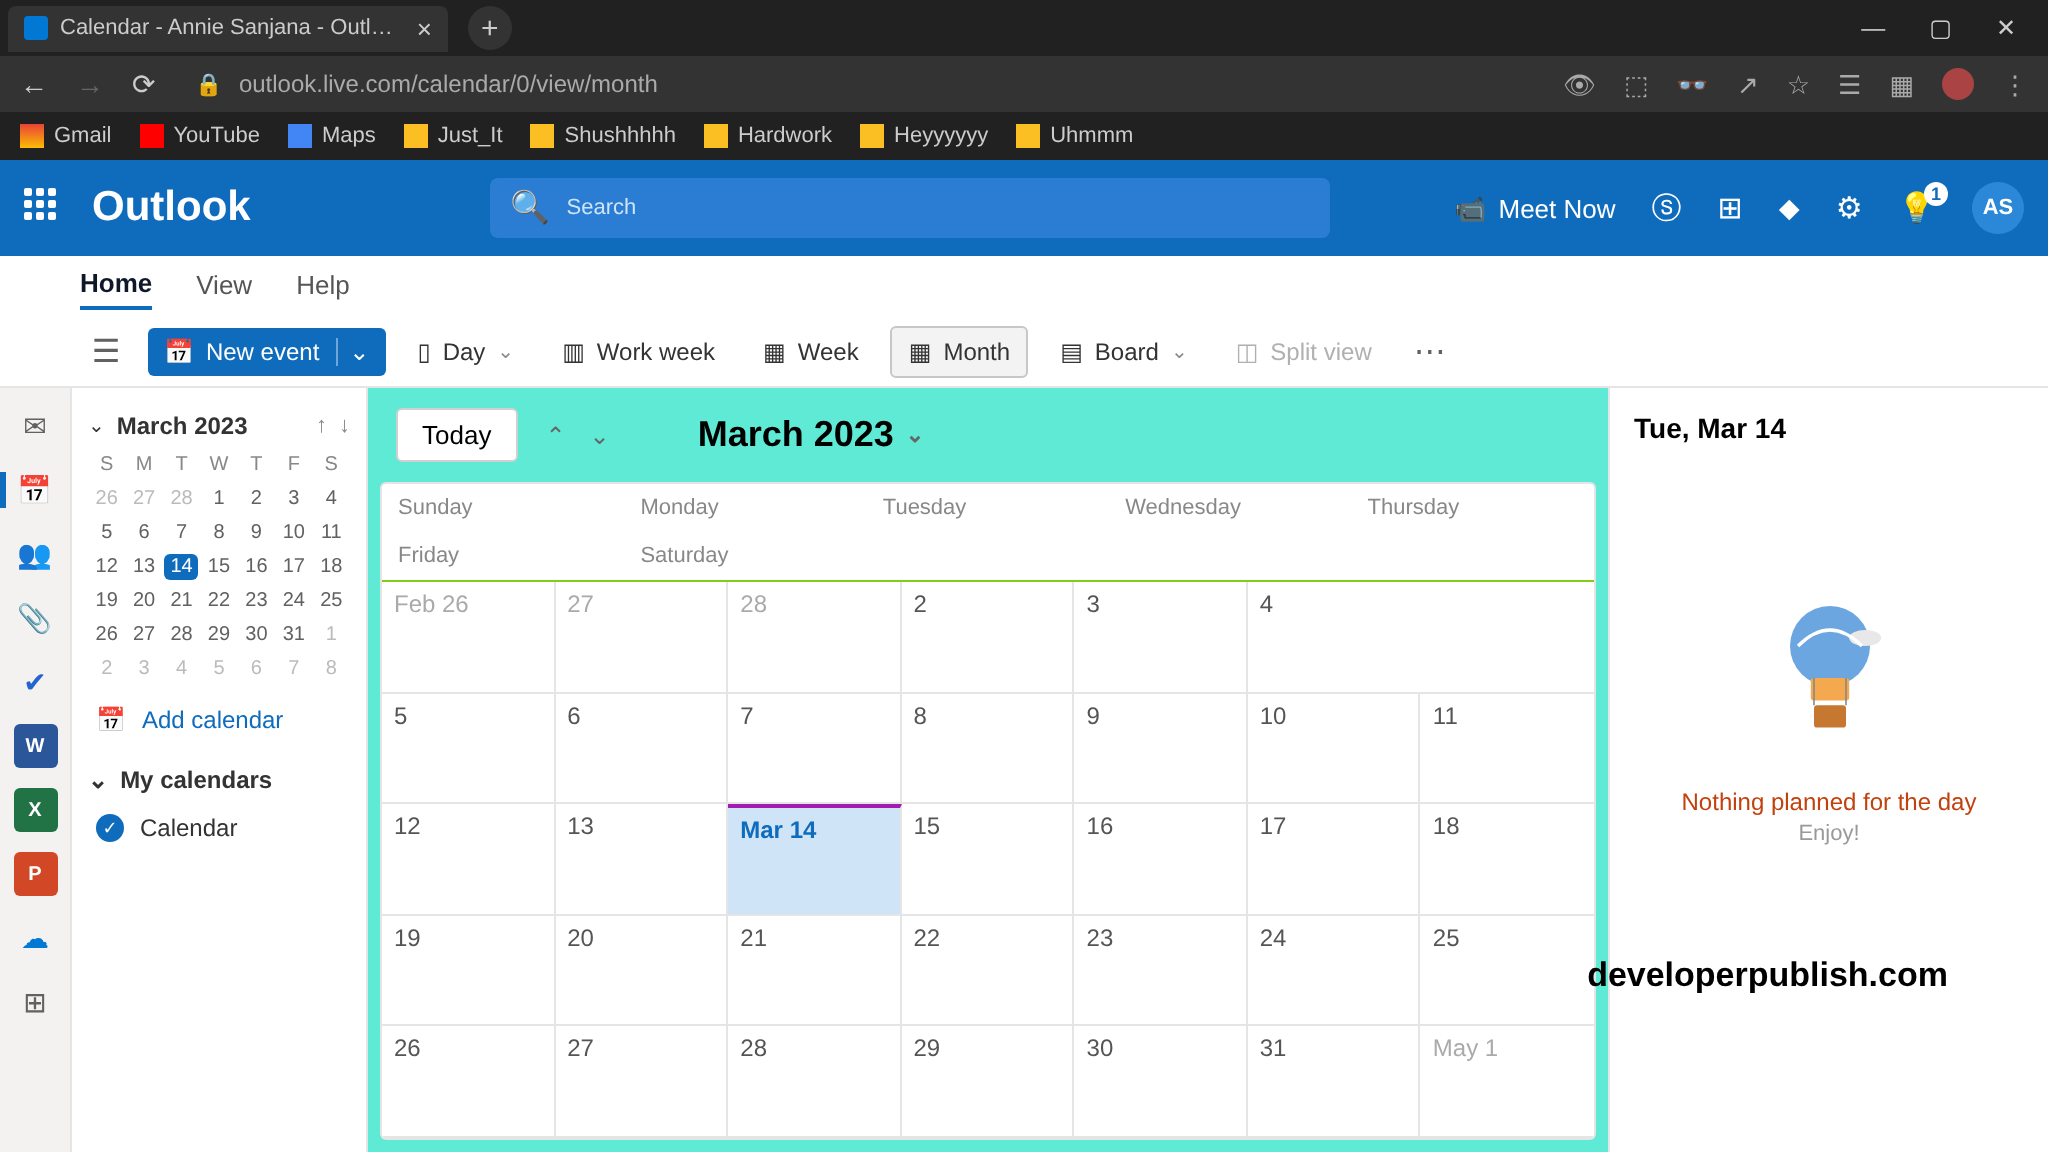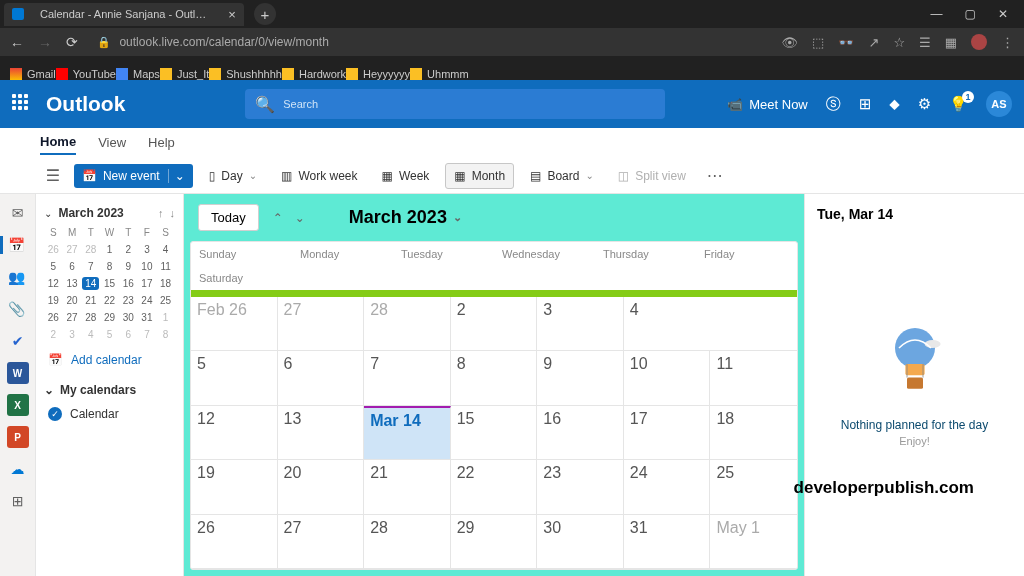--- a/index.html
+++ b/index.html
@@ -1,33 +1,33 @@
 <!DOCTYPE html>
 <html><head>
 <meta charset="utf-8">
 <style>
 *{margin:0;padding:0;box-sizing:border-box;font-family:"Segoe UI",Arial,sans-serif}
 body{width:1024px;height:576px;overflow:hidden;background:#fff}
 .titlebar{height:28px;background:#212121;display:flex;align-items:center;color:#ccc;font-size:11px}
-.tab{display:flex;align-items:center;background:#333;padding:4px 8px;margin-left:4px;border-radius:4px 4px 0 0;gap:16px}
+.tab{display:flex;align-items:center;background:#333;padding:4px 8px;margin-left:4px;border-radius:4px 4px 0 0;gap:6px}
 .tab-icon{width:12px;height:12px;background:#0078d4;border-radius:2px}
 .tab-close{margin-left:6px;font-size:13px;cursor:pointer}
 .plus-tab{width:22px;height:22px;background:#333;border-radius:11px;display:flex;align-items:center;justify-content:center;margin-left:10px;color:#ccc;font-size:15px;cursor:pointer}
 .winctrl{margin-left:auto;display:flex;gap:22px;padding-right:16px}
 .winctrl span{cursor:pointer;font-size:12px}
 .urlbar{height:28px;background:#333;display:flex;align-items:center;padding:0 10px;gap:12px;color:#ccc;font-size:12px}
 .urlbar .nav{display:flex;gap:14px;align-items:center}
 .urlbar .nav span{cursor:pointer;font-size:14px}
 .url-input{flex:1;display:flex;align-items:center;gap:8px;padding:0 8px}
 .url-input .lock{font-size:11px}
 .url-text{color:#aaa;font-size:12px}
 .url-icons{display:flex;gap:14px;align-items:center}
 .url-icons span{cursor:pointer;font-size:13px;color:#aaa}
 .avatar-br{width:16px;height:16px;border-radius:50%;background:#a44}
-.bookmarks{height:24px;background:#212121;display:flex;align-items:flex-end;padding:0 10px;gap:0;font-size:11px;color:#ccc}
+.bookmarks{height:24px;background:#212121;display:flex;align-items:center;padding:0 10px;gap:14px;font-size:11px;color:#ccc}
 .bm{display:flex;align-items:center;gap:5px;cursor:pointer}
 .bm-ic{width:12px;height:12px}
 .bm-ic.gmail{background:linear-gradient(#ea4335,#fbbc04)}
 .bm-ic.yt{background:#f00}
 .bm-ic.maps{background:#4285f4}
 .bm-ic.folder{background:#fbbf24}
 .suitebar{height:48px;background:#0f6cbd;display:flex;align-items:center;padding:0 12px;color:#fff}
 .waffle{width:20px;height:20px;display:grid;grid-template-columns:repeat(3,4px);grid-template-rows:repeat(3,4px);gap:2px;cursor:pointer}
 .waffle span{background:#fff;border-radius:1px}
 .app-name{font-size:21px;font-weight:600;margin-left:14px}
@@ -76,33 +76,33 @@
 .cal-check{width:14px;height:14px;border-radius:50%;background:#0f6cbd;display:flex;align-items:center;justify-content:center;color:#fff;font-size:9px}
 .show-all{color:#0f6cbd;padding:8px 4px;cursor:pointer}
 .main{flex:1;background:#5eead4;display:flex;flex-direction:column}
 .cal-toolbar{display:flex;align-items:center;gap:10px;padding:10px 14px}
 .today-btn{border:1px solid #d0d0d0;padding:5px 12px;border-radius:3px;cursor:pointer;font-size:13px;background:#fff}
 .tb-nav{display:flex;gap:4px}
 .tb-nav span{cursor:pointer;color:#666;padding:4px;font-size:12px}
 .tb-title{font-size:18px;font-weight:600;margin-left:30px;display:flex;align-items:center;gap:6px;cursor:pointer}
 .tb-title .chev{font-size:11px;color:#666}
 .grid{flex:1;background:#fff;border:1px solid #e5e5e5;margin:0 6px 6px;border-radius:3px;display:flex;flex-direction:column;overflow:hidden}
-.dow{display:grid;grid-template-columns:repeat(6,1fr);border-bottom:7px solid #84cc16}
+.dow{display:grid;grid-template-columns:repeat(5,1fr);border-bottom:1px solid #84cc16}
 .dow div{font-size:11px;color:#888;padding:6px 8px}
 .weeks{flex:1;display:grid;grid-template-rows:repeat(5,1fr)}
 .week{display:grid;grid-template-columns:repeat(7,1fr);border-bottom:1px solid #e5e5e5}
-.day{border-right:1px solid #e5e5e5;padding:4px 6px;font-size:16px;color:#555;cursor:pointer}
+.day{border-right:1px solid #e5e5e5;padding:4px 6px;font-size:12px;color:#555;cursor:pointer}
 .day:last-child{border-right:none}
 .day.other{color:#aaa}
 .day.today{background:#cfe4f7;border-top:2px solid #a21caf;color:#0f6cbd;font-weight:700}
 .rpane{width:220px;background:#fff;border-left:1px solid #e5e5e5;padding:12px;display:flex;flex-direction:column;align-items:center}
-.rp-title{font-size:14px;font-weight:600;align-self:flex-start;margin-bottom:48px}
+.rp-title{font-size:14px;font-weight:600;align-self:flex-start;margin-bottom:23px}
 .balloon{margin-top:50px;margin-bottom:14px}
 .balloon svg{width:80px;height:80px}
-.rp-msg{font-size:12px;color:#0c4a6e;text-align:right}
+.rp-msg{font-size:12px;color:#c2410c;text-align:right}
 .rp-sub{font-size:11px;color:#999;margin-top:3px}
 .watermark{position:absolute;bottom:78px;right:50px;font-size:17px;font-weight:700;color:#000}
 </style>
 </head>
 <body>
 
 <div class="titlebar">
   <div class="tab">
     <span class="tab-icon"></span>
     <span>Calendar - Annie Sanjana - Outl…</span>

